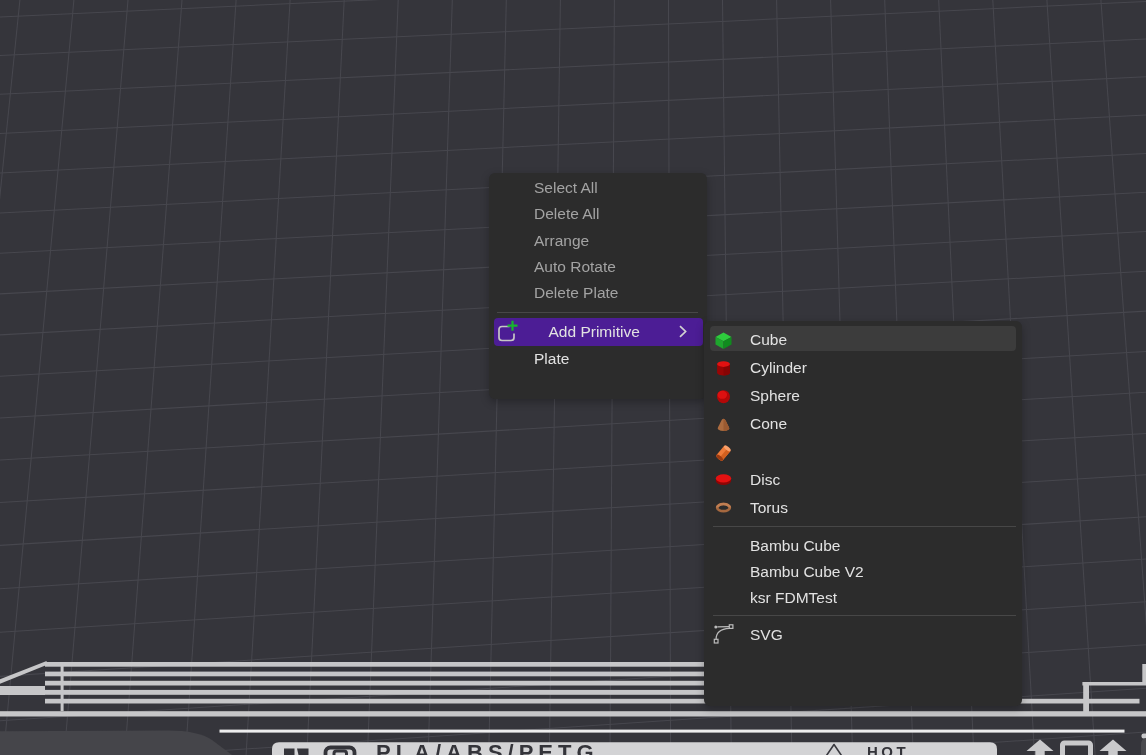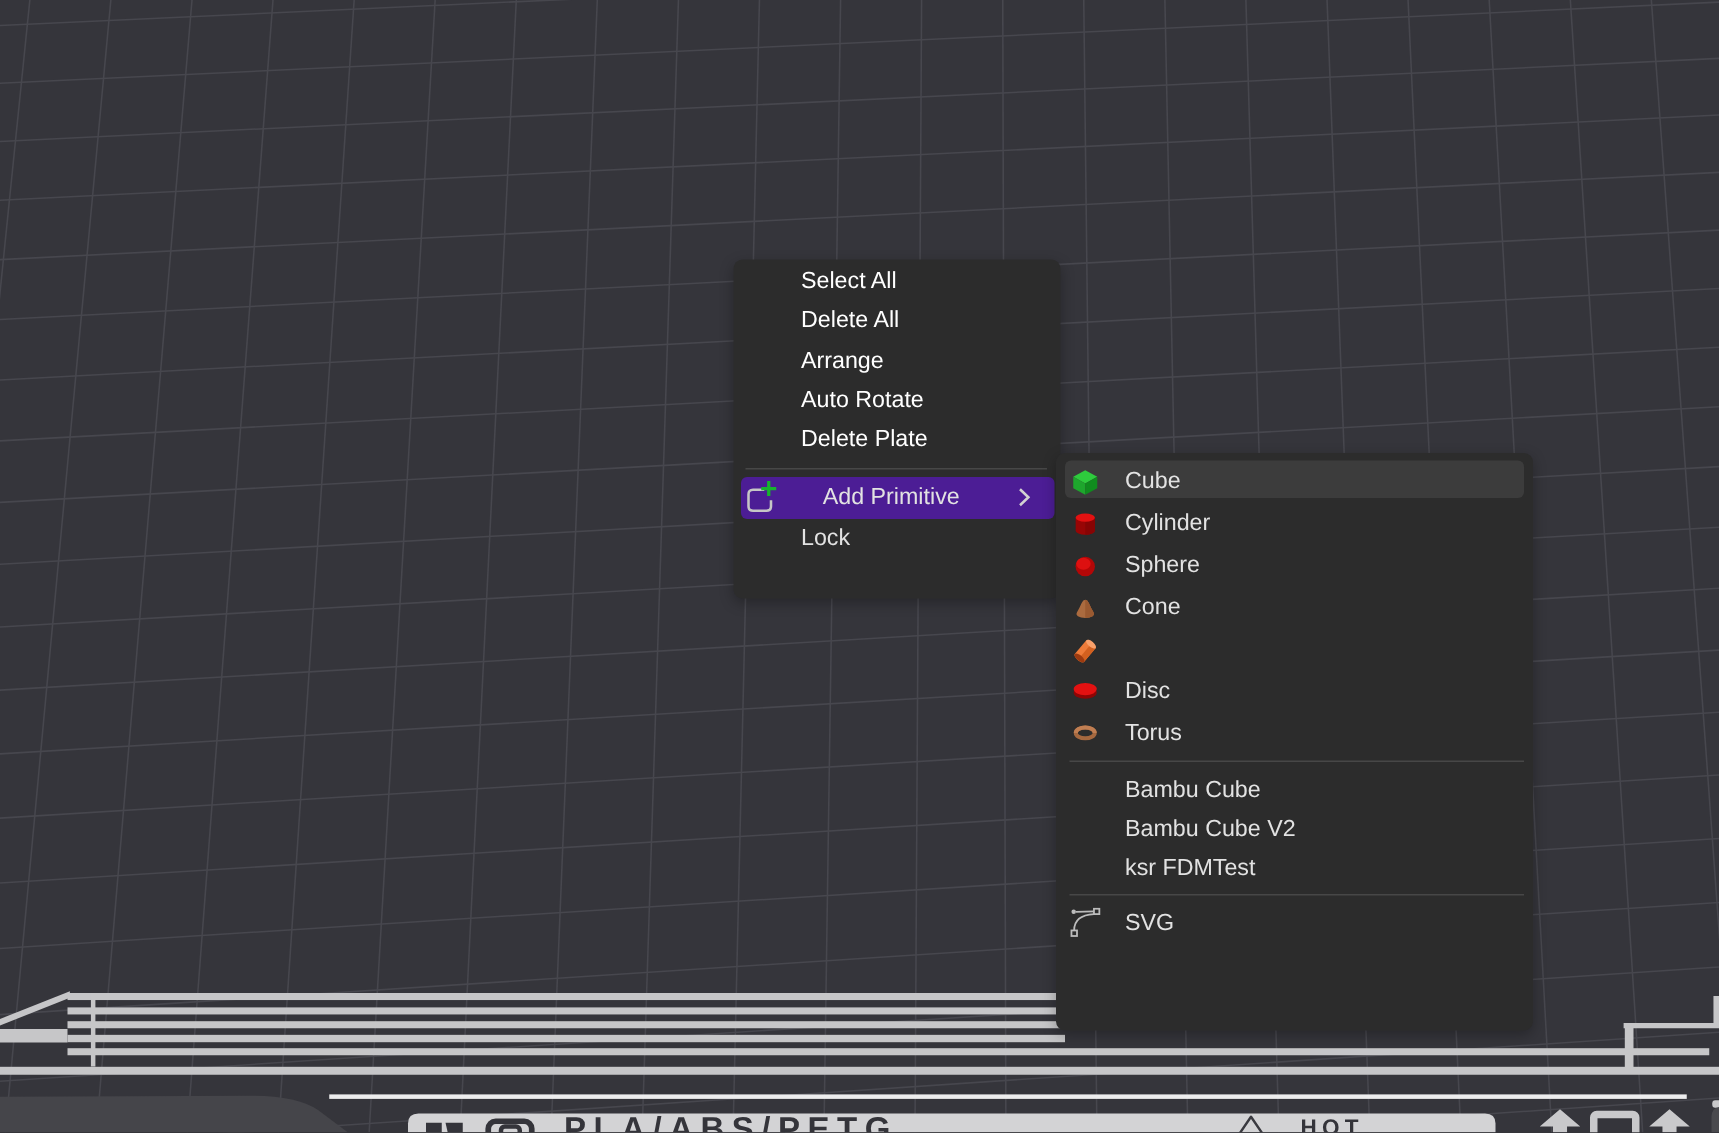--- a/index.html
+++ b/index.html
@@ -1,29 +1,29 @@
 <!DOCTYPE html>
 <html><head><meta charset="utf-8"><style>
 html,body{margin:0;padding:0;background:#35353b;}
 #vp{position:relative;width:1146px;height:755px;background:#35353b;overflow:hidden;
     font-family:"Liberation Sans",sans-serif;}
 #scene{position:absolute;left:0;top:0;}
 .menu{position:absolute;background:#2c2c2c;border-radius:6px;
   box-shadow:0 3px 9px rgba(0,0,0,.28);}
 .mi{position:relative;display:flex;align-items:center;color:#e2e2e2;
   font-size:15.5px;}
-.mi.dis{color:#ffffff;}
+.mi.dis{color:#a3a3a3;}
 .sep{height:1px;background:#474747;margin:0 4px;}
 #m1{left:489px;top:172.5px;width:217.5px;height:226px;}
 #m1 .mi{height:26.2px;padding-left:45px;}
 #m1 .pad{height:2.6px;}
 #m1 .sep{margin:6.2px 9px 4.3px 8px;}
 #m1 .hl{height:28px;background:#4c1d95;border-radius:4px;margin:0 3.5px 0 4.5px;
    padding-left:55px;}
-#m2{left:703.5px;top:302px;width:318px;height:385px;}
+#m2{left:703.5px;top:321px;width:318px;height:385px;}
 #m2 .pad{height:5.5px;}
 #m2 .mi{height:27.9px;padding-left:46.5px;}
 #m2 .mi.t2{height:25.9px;text-align:center;}
 #m2 .hl2{position:absolute;left:6px;top:-0.8px;width:306.5px;height:25.4px;
    background:#3c3c3c;border-radius:4px;}
 #m2 .sep1{margin:3.8px 6px 6.3px 9px;}
 #m2 .sep2{margin:4.5px 6px 5.2px 9px;}
 #m2 .ic{position:absolute;left:11.5px;top:50%;margin-top:-8.5px;width:17px;height:17px;}
 #m2 .lbl{position:relative;}
 .chev{position:absolute;right:16px;top:7px;}
@@ -126,21 +126,21 @@
   <div class="sep"></div>
   <div class="mi hl">Add Primitive
     <svg class="apic" width="22" height="23" viewBox="0 0 22 23">
       <path d="M12.5 7.5 H5 Q2 7.5 2 10.5 V18.5 Q2 21.5 5 21.5 H14 Q17 21.5 17 18.5 V14.5" fill="none" stroke="#c6c6c6" stroke-width="1.7"></path>
       <path d="M10.5 6.7 H20.5 M15.5 1.7 V11.7" stroke="#17b42e" stroke-width="2.2" fill="none"></path>
     </svg>
     <svg class="chev" width="8" height="13" viewBox="0 0 8 13">
           <path d="M1 1.2 L6.6 6.5 L1 11.8" fill="none" stroke="#d2d2d2" stroke-width="1.7"></path>
         </svg>
   </div>
-  <div class="mi">Lock</div>
+  <div class="mi">Plate</div>
 </div>
 <div id="m2" class="menu">
   <div class="pad"></div>
   <div class="mi">
         <span class="hl2"></span>
         <svg class="ic" viewBox="0 0 17 17">
           <polygon points="8.5,0.5 16.5,4.9 8.5,9.3 0.5,4.9" fill="#2ecb3d"></polygon>
 <polygon points="0.5,4.9 8.5,9.3 8.5,16.9 0.5,12.5" fill="#1ea62d"></polygon>
 <polygon points="16.5,4.9 16.5,12.5 8.5,16.9 8.5,9.3" fill="#108c1e"></polygon>
         </svg>

